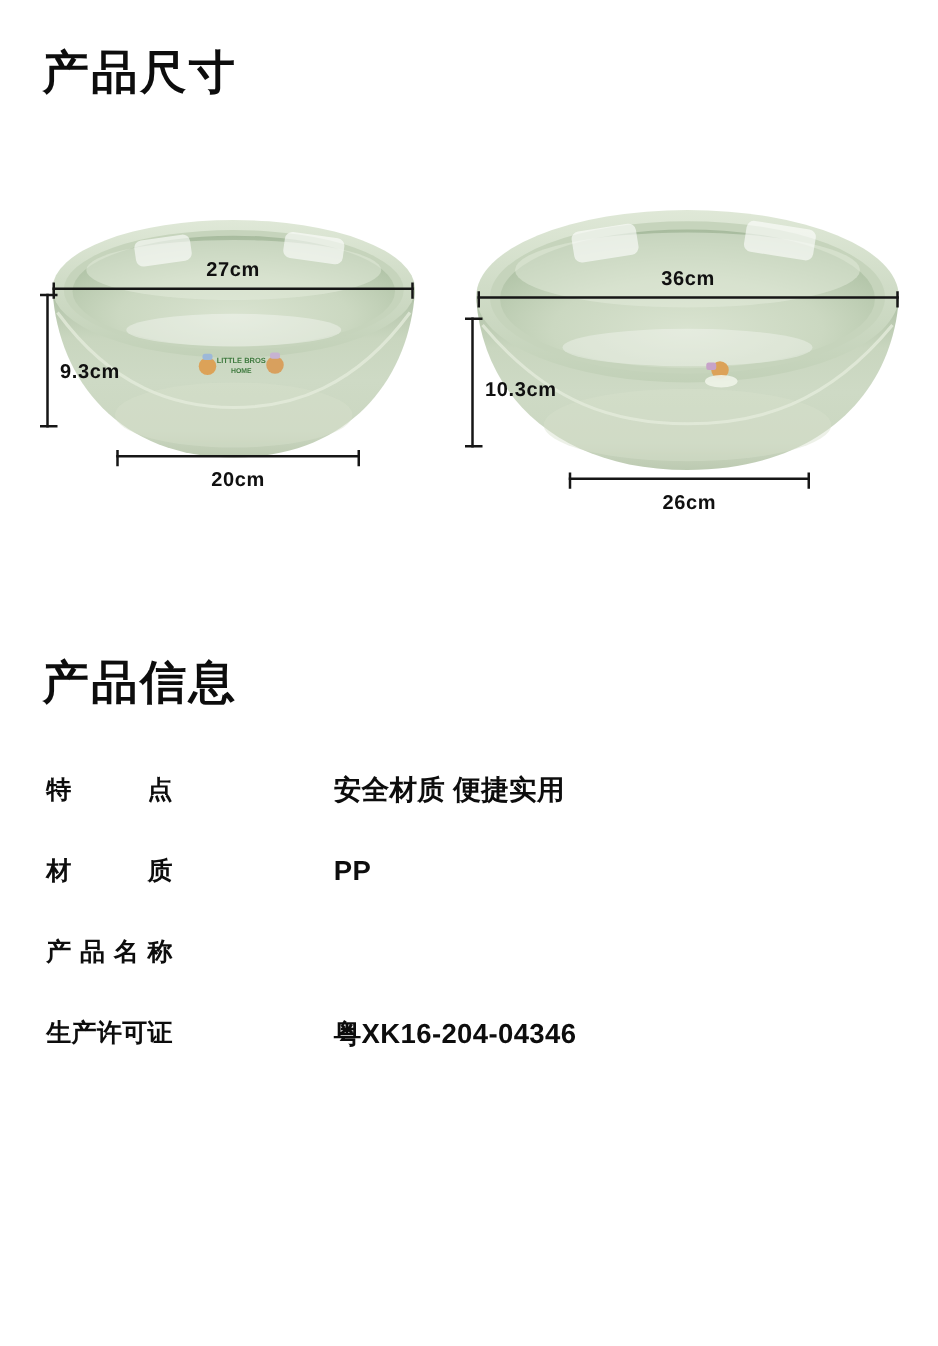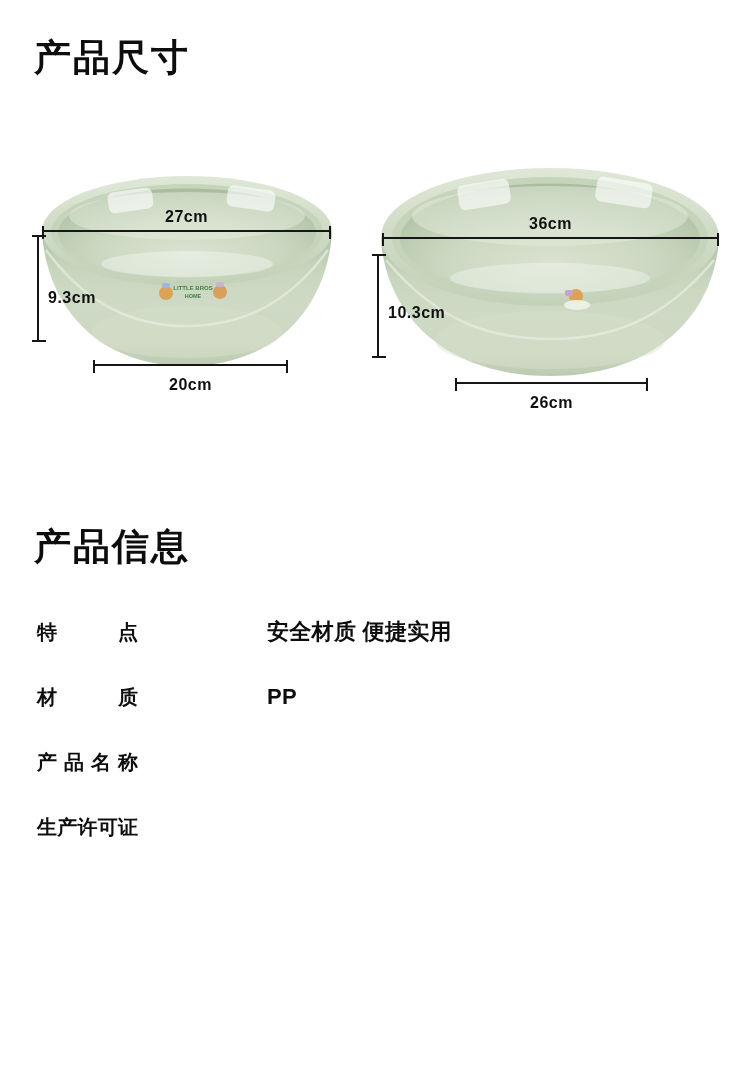--- a/index.html
+++ b/index.html
@@ -180,16 +180,17 @@
     </div>
     <div class="info-row">
       <span class="info-label">材质</span>
       <span class="info-value">PP</span>
     </div>
     <div class="info-row">
       <span class="info-label">产品名称</span>
     </div>
     <div class="info-row">
       <span class="info-label">生产许可证</span>
+      <span class="info-value">粤XK16-204-04346</span>
     </div>
   </div>
 
 </div>
 
 </body></html>

